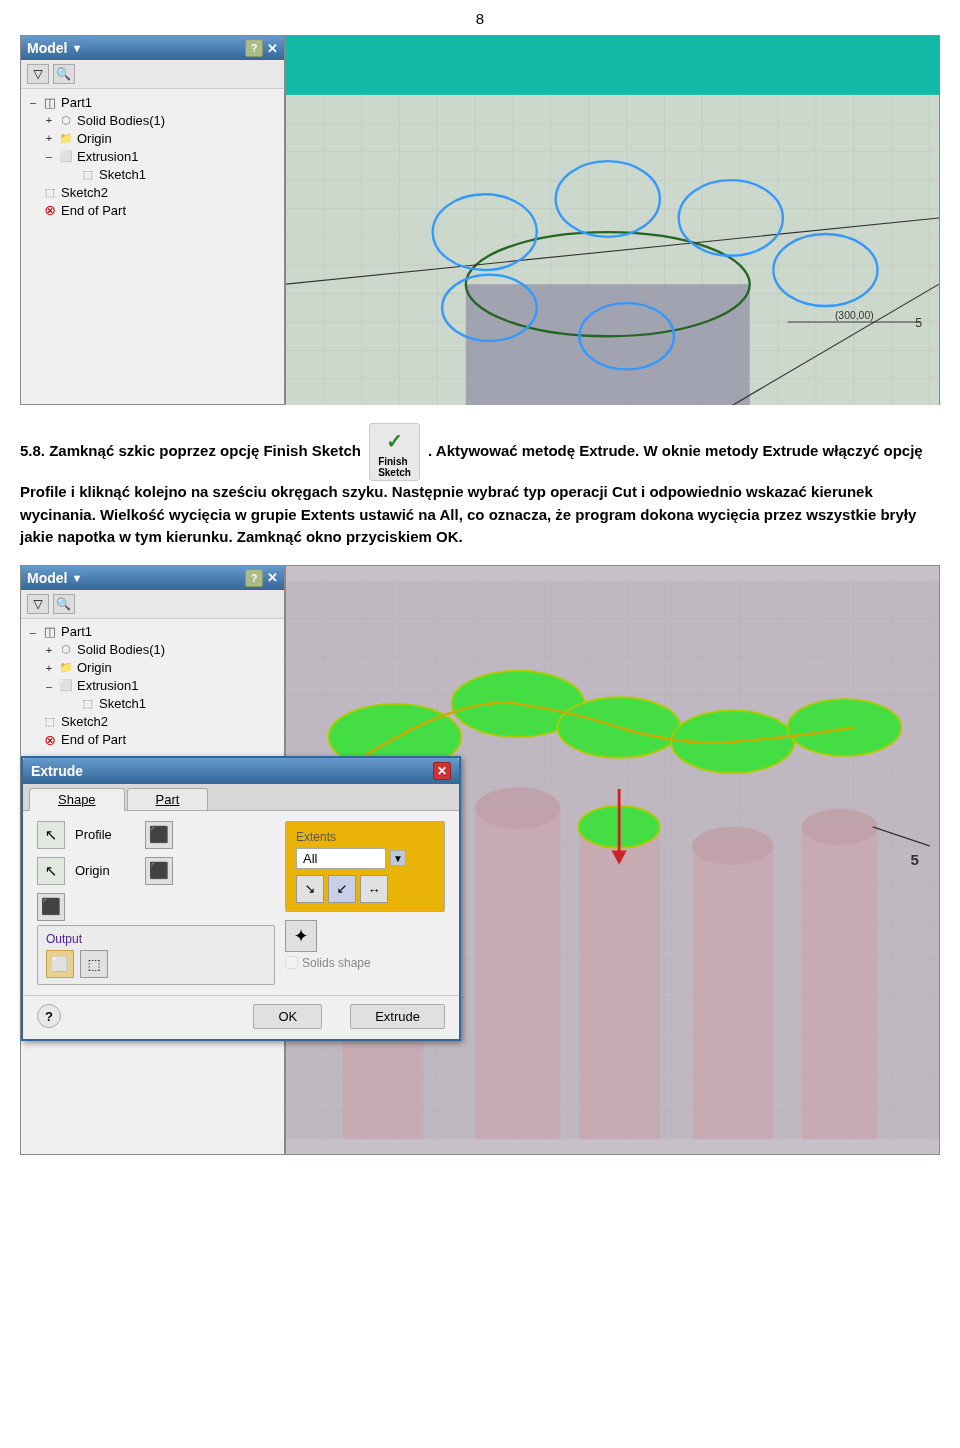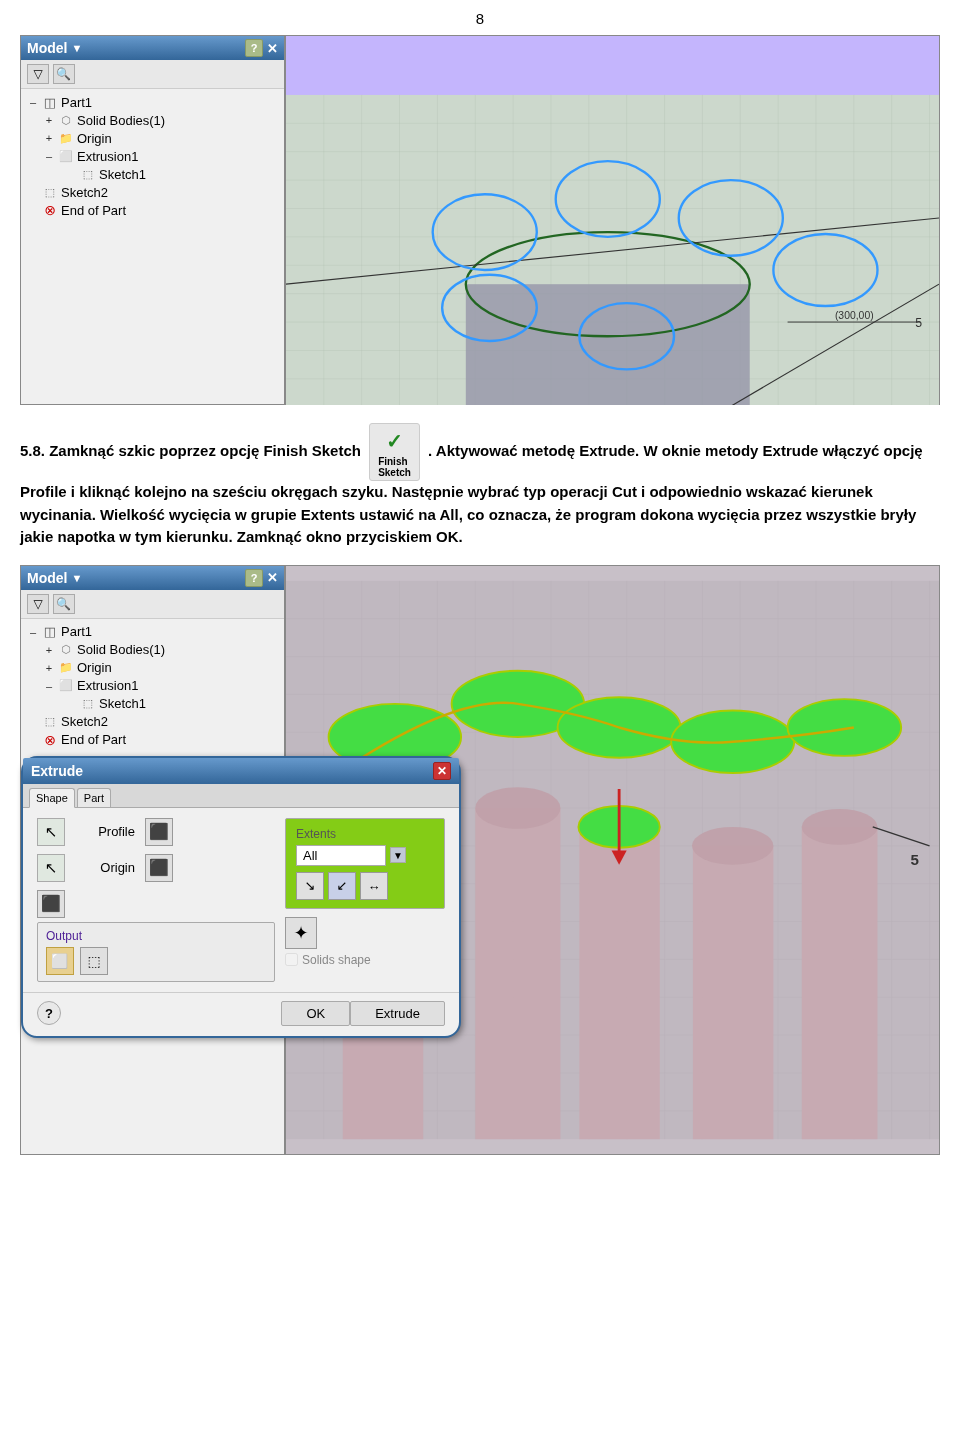--- a/index.html
+++ b/index.html
@@ -139,21 +139,21 @@
     }
 
     
     .extrude-dialog {
       position: absolute;
       top: 190px;
       left: 0;
       width: 440px;
       background: #f0f0f0;
       border: 2px solid #336699;
-      border-radius: 16px;
+      border-radius: 0;
       z-index: 10;
       box-shadow: 2px 2px 6px rgba(0,0,0,0.4);
     }
     .dialog-titlebar {
       background: linear-gradient(to bottom, #6699cc, #336699);
       color: white;
       display: flex;
       align-items: center;
       justify-content: space-between;
       padding: 4px 8px;
@@ -175,62 +175,62 @@
       cursor: pointer;
     }
     .dialog-tabs {
       display: flex;
       border-bottom: 1px solid #aaa;
       background: #d8d8d8;
       padding: 4px 6px 0 6px;
       gap: 2px;
     }
     .dialog-tab {
-      padding: 3px 6px;
+      padding: 3px 28px;
       border: 1px solid #aaa;
       border-bottom: none;
       background: #e8e8e8;
-      font-size: 11px;
+      font-size: 13px;
       cursor: pointer;
       border-radius: 3px 3px 0 0;
+      text-decoration: underline;
     }
     .dialog-tab.active {
       background: #f0f0f0;
       border-bottom: 1px solid #f0f0f0;
       margin-bottom: -1px;
     }
     .dialog-body {
       padding: 10px 14px;
     }
     .dialog-row {
       display: flex;
       align-items: center;
       gap: 10px;
       margin-bottom: 8px;
     }
     .dialog-label {
       font-size: 13px;
       width: 60px;
-      text-align: right;
     }
     .icon-btn {
       width: 28px;
       height: 28px;
       border: 1px solid #999;
       background: #e0e0e0;
       display: flex;
       align-items: center;
       justify-content: center;
       cursor: pointer;
       font-size: 14px;
     }
     .extents-box {
       border: 1px solid #aaa;
       padding: 8px 10px;
-      background: #84cc16;
+      background: #eab308;
       border-radius: 2px;
       margin-left: auto;
       min-width: 160px;
     }
     .extents-label {
       font-size: 12px;
       color: #555;
       margin-bottom: 4px;
     }
     .extents-select {
@@ -301,21 +301,21 @@
       display: flex;
       align-items: center;
       justify-content: center;
       font-size: 13px;
       font-weight: bold;
       cursor: pointer;
       background: #e8e8e8;
     }
     .footer-btns {
       display: flex;
-      gap: 0;
+      gap: 28px;
     }
     .footer-btn {
       padding: 4px 24px;
       font-size: 13px;
       border: 1px solid #aaa;
       background: #e0e0e0;
       cursor: pointer;
       border-radius: 2px;
     }
 
@@ -409,21 +409,21 @@
 
       <div class="tree-item" style="padding-left:6px;">
         <span class="expander"></span>
         <span class="tree-icon icon-end">⊗</span>
         <span>End of Part</span>
       </div>
     </div>
   </div>
 
   <div class="bottom-viewport-area" style="height:370px;">
-    <div class="bottom-viewport" style="height:470px;background:#c4b5fd;">
+    <div class="bottom-viewport" style="height:470px;background:#14b8a6;">
       <svg width="100%" height="100%" viewBox="0 0 690 370">
 
         <rect width="690" height="370" fill="#ccd8cc"></rect>
 
         <g stroke="#b0bfb0" stroke-width="0.5" opacity="0.7">
           <line x1="0" y1="30" x2="690" y2="30"></line>
           <line x1="0" y1="60" x2="690" y2="60"></line>
           <line x1="0" y1="90" x2="690" y2="90"></line>
           <line x1="0" y1="120" x2="690" y2="120"></line>
           <line x1="0" y1="150" x2="690" y2="150"></line>

